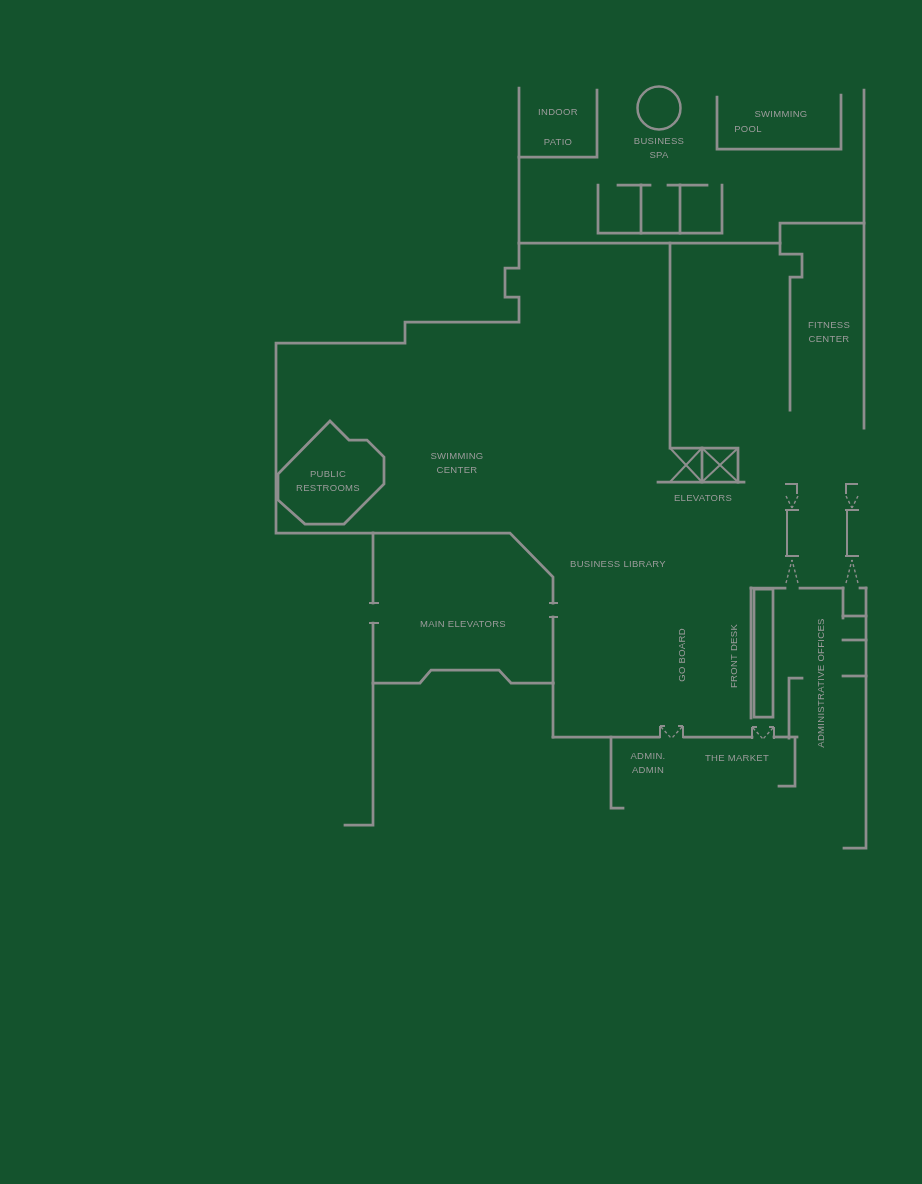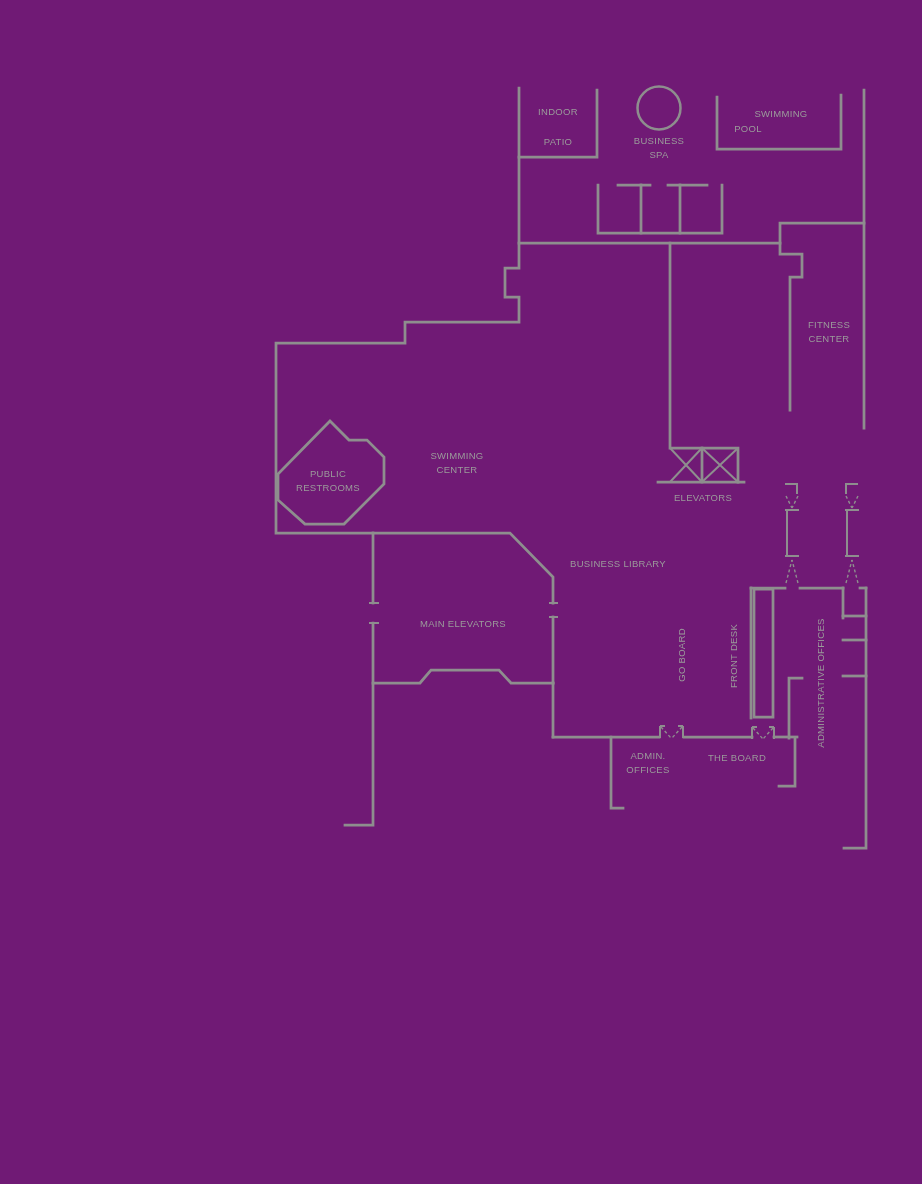--- a/index.html
+++ b/index.html
@@ -1,16 +1,16 @@
 <!DOCTYPE html>
 <html><head>
 <meta charset="utf-8">
 <style>
   html,body{margin:0;padding:0;background:#000;}
-  .plan{position:relative;width:922px;height:1184px;background:#701a75;overflow:hidden;
+  .plan{position:relative;width:922px;height:1184px;background:#14532d;overflow:hidden;
         font-family:"Liberation Sans",sans-serif;}
   .plan svg{position:absolute;left:0;top:0;}
   .lbl{position:absolute;color:#9b9b9b;font-size:9.5px;line-height:10px;letter-spacing:.3px;
        white-space:nowrap;transform:translate(-50%,-50%);font-weight:400;}
   .lbl.vert{transform:translate(-50%,-50%) rotate(-90deg);}
 </style>
 </head>
 <body>
 
 <div class="plan">
@@ -151,17 +151,17 @@
 
   <div class="lbl" style="left:463px;top:624px">MAIN ELEVATORS</div>
 
   <div class="lbl vert" style="left:682px;top:655px">GO BOARD</div>
 
   <div class="lbl vert" style="left:734px;top:656px">FRONT DESK</div>
 
   <div class="lbl vert" style="left:821px;top:683px">ADMINISTRATIVE OFFICES</div>
 
   <div class="lbl" style="left:648px;top:756px">ADMIN.</div>
-  <div class="lbl" style="left:648px;top:770px">OFFICES</div>
+  <div class="lbl" style="left:648px;top:770px">ADMIN</div>
 
-  <div class="lbl" style="left:737px;top:758px">THE BOARD</div>
+  <div class="lbl" style="left:737px;top:758px">THE MARKET</div>
 
 </div>
 
 </body></html>

